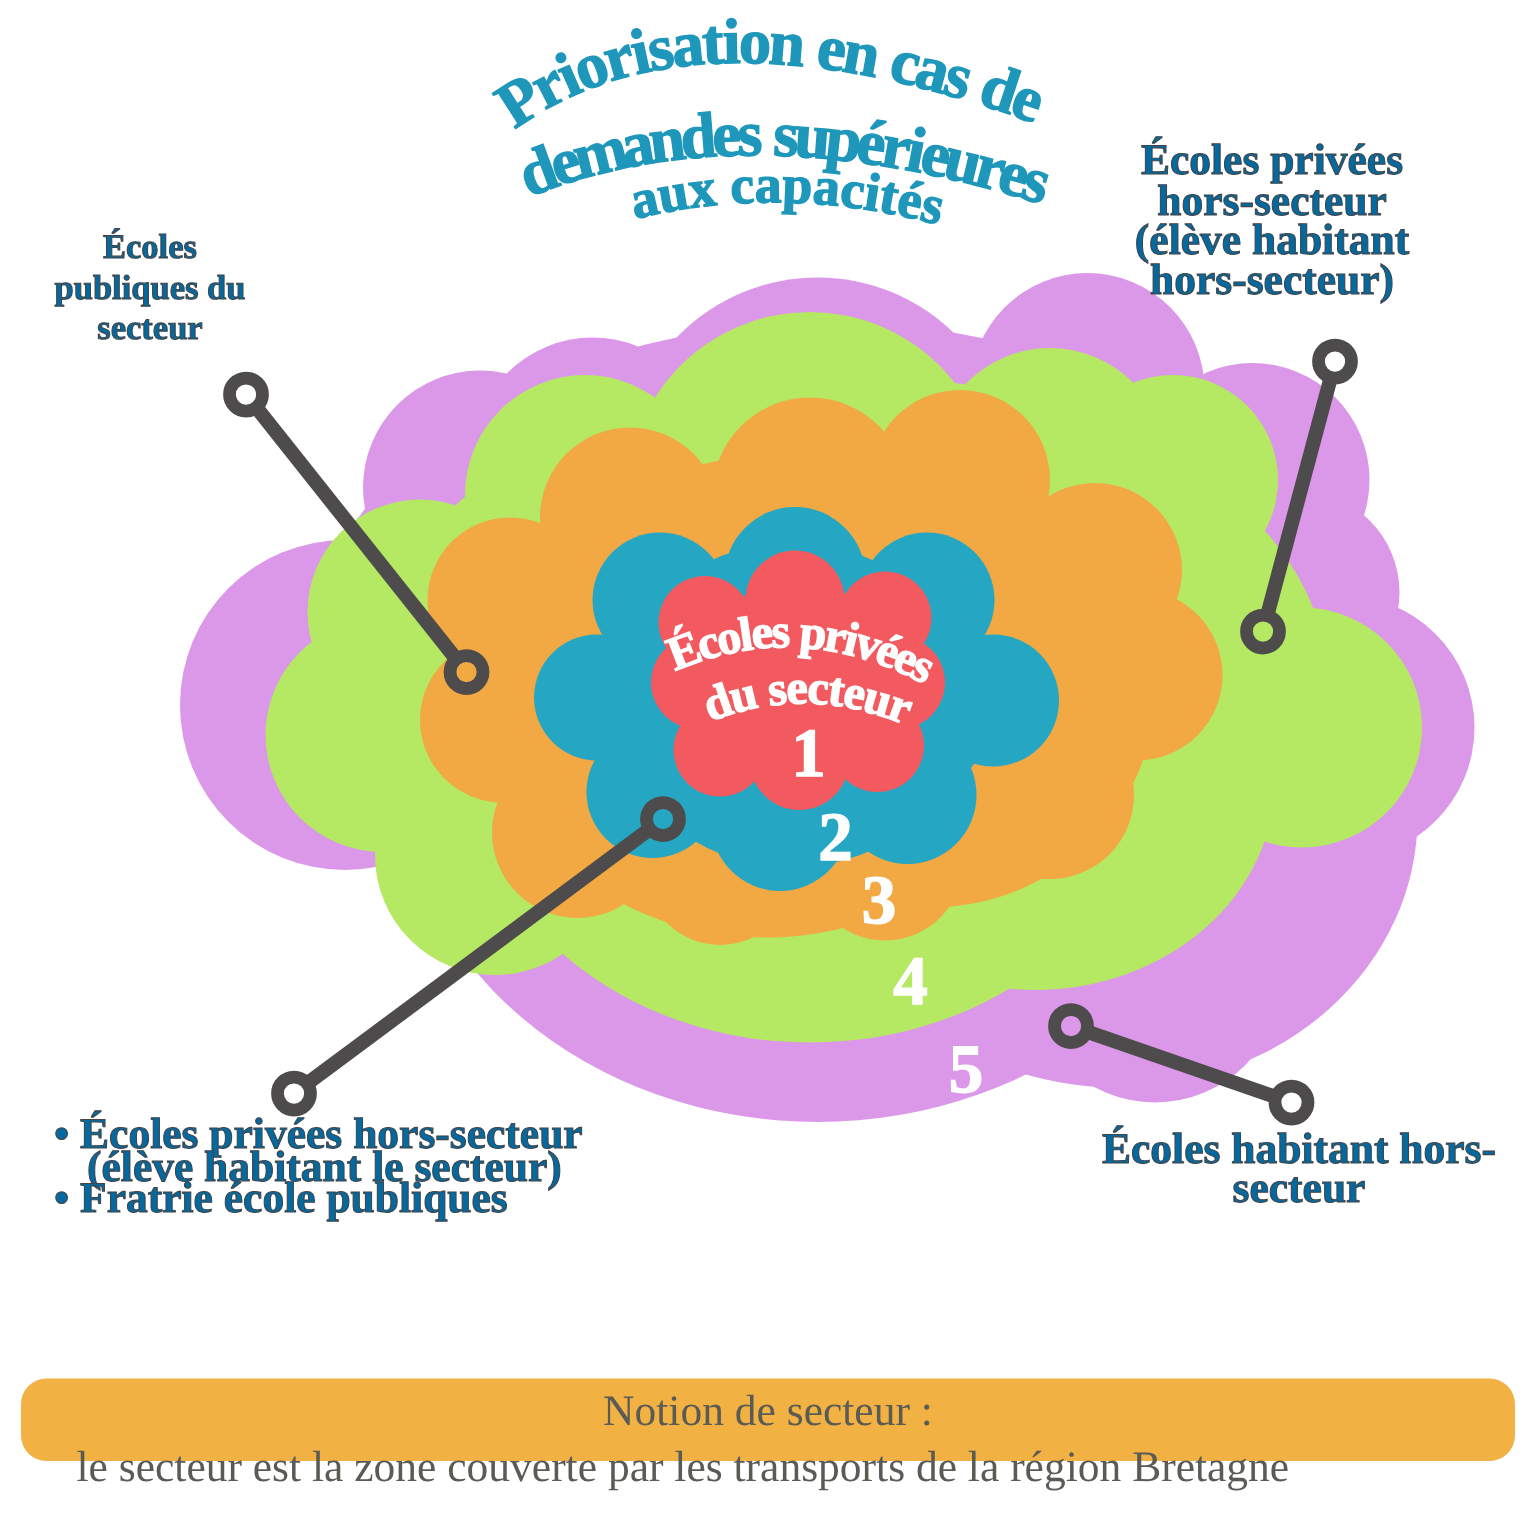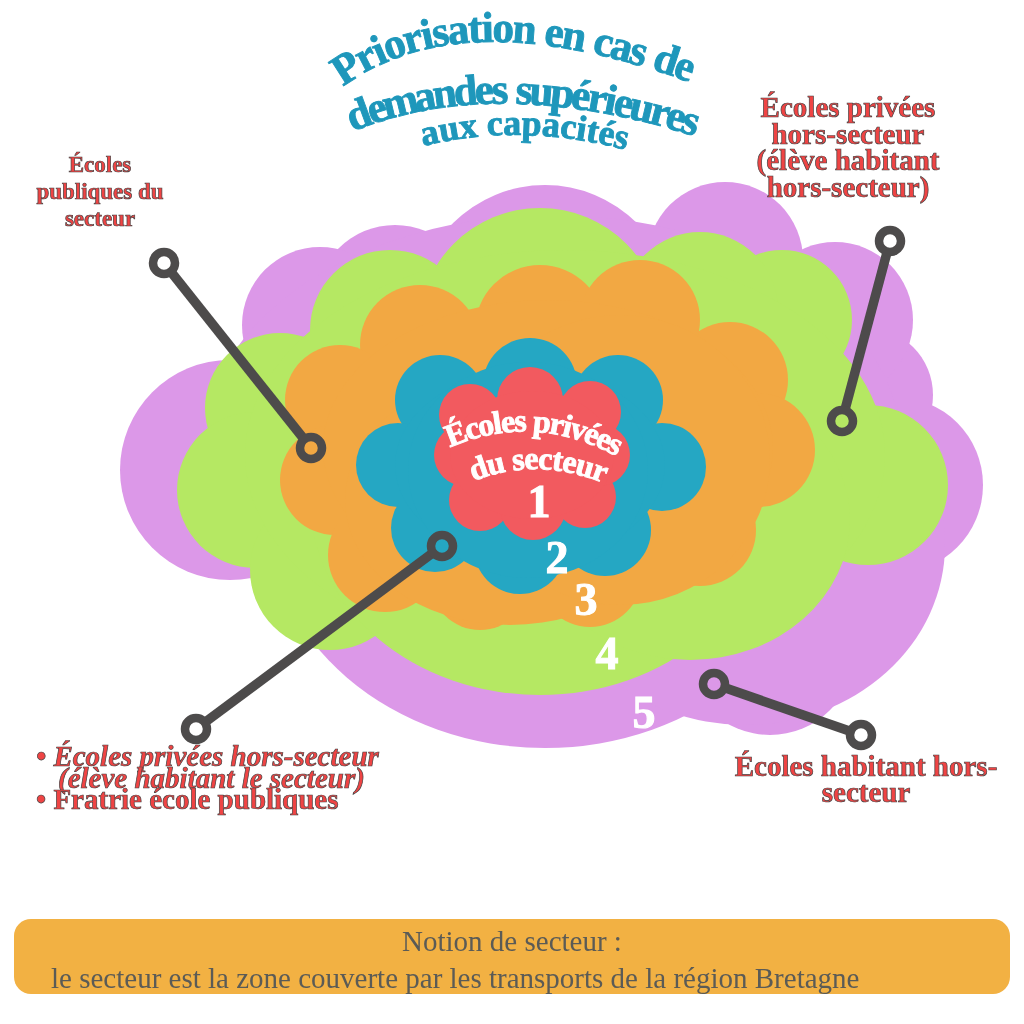--- a/index.html
+++ b/index.html
@@ -1,17 +1,17 @@
 <!DOCTYPE html>
 <html><head><meta charset="utf-8">
 <style>
 * { margin:0; padding:0; box-sizing:border-box; }
 body { width:1024px; height:1024px; background:#fff; font-family:"Liberation Serif", serif; overflow:hidden; }
 .page { position:relative; width:1024px; height:1024px; }
-.lbl { position:absolute; color:#ef4444; font-weight:bold; text-align:center; -webkit-text-stroke:0.7px #454343; }
+.lbl { position:absolute; color:#0369a1; font-weight:bold; text-align:center; -webkit-text-stroke:0.7px #454343; }
 </style></head>
 <body>
 <div class="page">
 <svg width="1024" height="1024" style="position:absolute;left:0;top:0">
 <g fill="#DC98E8">
         <circle cx="545" cy="315" r="130"></circle>
         <circle cx="395" cy="305" r="80"></circle>
         <circle cx="320" cy="325" r="78"></circle>
         <circle cx="230" cy="470" r="110"></circle>
         <circle cx="895" cy="485" r="88"></circle>
@@ -161,20 +161,20 @@
       <text x="596.8" y="480.6" transform="rotate(20.4 596.8 480.6)" text-anchor="middle" font-size="32" font-weight="bold" fill="#fff" stroke="#fff" stroke-width="0.9" font-family="Liberation Serif">r</text>
 <text x="539" y="517" text-anchor="middle" font-size="46" font-weight="bold" fill="#fff" stroke="#fff" stroke-width="1" font-family="Liberation Serif">1</text>
       <text x="557" y="573" text-anchor="middle" font-size="46" font-weight="bold" fill="#fff" stroke="#fff" stroke-width="1" font-family="Liberation Serif">2</text>
       <text x="586" y="615" text-anchor="middle" font-size="46" font-weight="bold" fill="#fff" stroke="#fff" stroke-width="1" font-family="Liberation Serif">3</text>
       <text x="607" y="669" text-anchor="middle" font-size="46" font-weight="bold" fill="#fff" stroke="#fff" stroke-width="1" font-family="Liberation Serif">4</text>
       <text x="644" y="728" text-anchor="middle" font-size="46" font-weight="bold" fill="#fff" stroke="#fff" stroke-width="1" font-family="Liberation Serif">5</text>
 </svg>
 <div class="lbl" style="left:0; top:151px; width:200px; font-size:23px; line-height:27px;">Écoles<br>publiques du<br>secteur</div>
 <div class="lbl" style="left:748px; top:94px; width:200px; font-size:29px; line-height:26.5px;">Écoles privées<br>hors-secteur<br>(élève habitant<br>hors-secteur)</div>
 <div class="lbl" style="left:36px; top:746px; width:430px; font-size:29px; line-height:21.7px; text-align:left;">
-<div style="padding-left:22px; text-indent:-22px;font-style:italic;">• Écoles privées hors-secteur<br>(élève habitant le secteur)</div>
+<div style="padding-left:22px; text-indent:-22px;">• Écoles privées hors-secteur<br>(élève habitant le secteur)</div>
 <div style="padding-left:22px; text-indent:-22px;">• Fratrie école publiques</div>
 </div>
 <div class="lbl" style="left:716px; top:753px; width:300px; font-size:29px; line-height:26px;">Écoles habitant hors-secteur</div>
-<div style="position:absolute; left:14px; top:919px; width:996px; height:75px; background:#F2B143; border-radius:17px; color:#5B5B56; font-size:29px;">
+<div style="position:absolute; left:14px; top:919px; width:996px; height:55px; background:#F2B143; border-radius:17px; color:#5B5B56; font-size:29px;">
 <div style="text-align:center; margin-top:6px;">Notion de secteur :</div>
 <div style="padding-left:37px; margin-top:4px;">le secteur est la zone couverte par les transports de la région Bretagne</div>
 </div>
 </div>
 </body></html>

